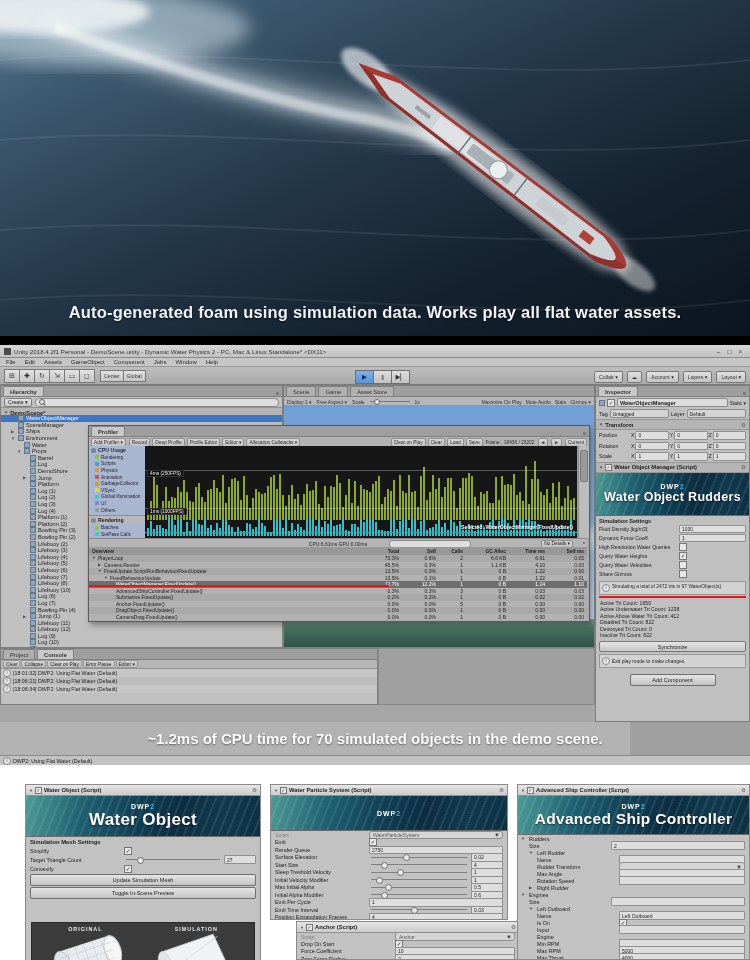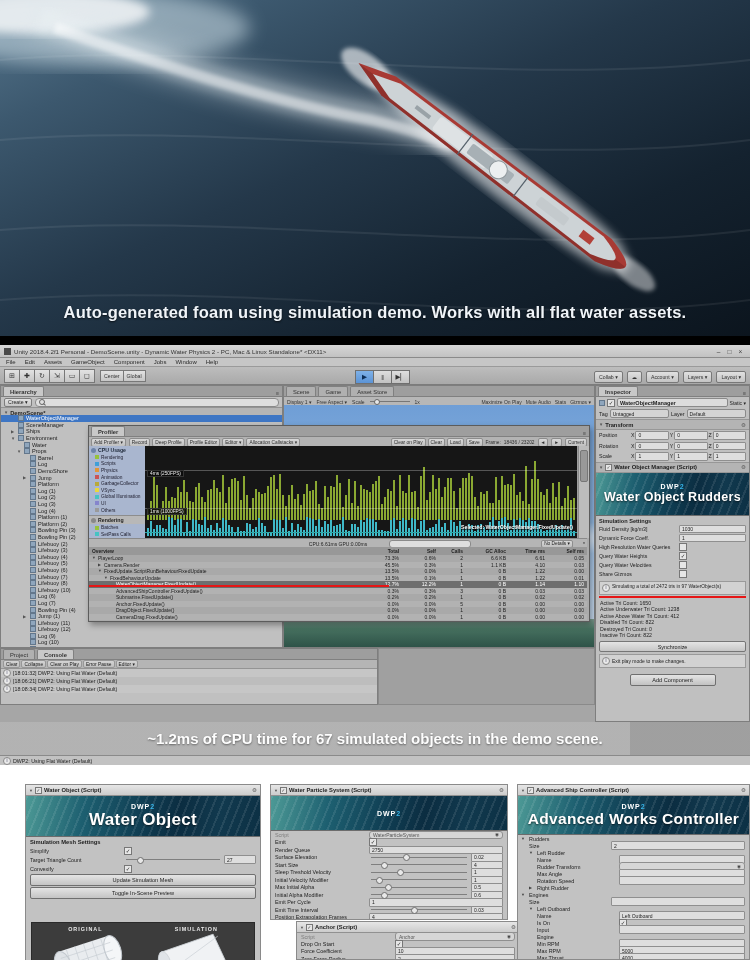--- a/index.html
+++ b/index.html
@@ -200,21 +200,21 @@
         <rect x="-70" y="-8" width="66" height="16" rx="3" fill="#dee2e4"></rect>
         <rect x="-28" y="-6" width="52" height="12" rx="2" fill="#a7b0b5"></rect>
         <circle cx="8" cy="0" r="9" fill="#eceff0" stroke="#8f989c" stroke-width="1"></circle>
         <rect x="58" y="-5" width="36" height="10" rx="2" fill="#c4cacd"></rect>
         <rect x="112" y="-4" width="14" height="8" fill="#b24038"></rect>
         <rect x="-96" y="-2" width="18" height="4" fill="#99a2a7"></rect>
         <line x1="-34" y1="-13" x2="-34" y2="13" stroke="#55606a" stroke-width="1.2"></line>
         <line x1="36" y1="-12" x2="36" y2="12" stroke="#55606a" stroke-width="1.2"></line>
       </g>
     </svg>
-    <div class="abs hero-caption">Auto-generated foam using simulation demo. Works with all flat water assets.</div>
+    <div class="abs hero-caption">Auto-generated foam using simulation data. Works play all flat water assets.</div>
   </div>
 
   <div class="abs editor">
 
     <div class="abs titlebar">
       <span style="width:7px;height:7px;background:#4a4a4a;margin-right:3px;flex:0 0 auto;"></span>
       <span class="t">Unity 2018.4.2f1 Personal - DemoScene.unity - Dynamic Water Physics 2 - PC, Mac &amp; Linux Standalone* &lt;DX11&gt;</span>
       <span class="winbtn">–</span>
       <span class="winbtn">□</span>
       <span class="winbtn">×</span>
@@ -1246,21 +1246,21 @@
 
           <div class="clog">
             <span class="ico-info">i</span>
             <span>[18:08:34] DWP2: Using Flat Water (Default)</span>
           </div>
         </div>
     </div>
     <div class="abs fill-right"></div>
 
     <div class="abs captionband">
-      <span>~1.2ms of CPU time for 67 simulated objects in the demo scene.</span>
+      <span>~1.2ms of CPU time for 70 simulated objects in the demo scene.</span>
     </div>
 
     <div class="abs statusbar">
       <span class="ico-info">i</span>
       <span>DWP2: Using Flat Water (Default)</span>
     </div>
   </div>
 
   <div class="abs bottom">
 
@@ -1495,21 +1495,21 @@
     <div class="cpanel" style="left:517px;top:19px;width:233px;height:176px;">
       <div class="chead">
         <span style="font-size:4px;color:#555;">▼</span>
         <span class="cb" style="width:5px;height:5px;font-size:4.5px;line-height:5px;">✓</span>
         <span>Advanced Ship Controller (Script)</span>
         <span class="sp"></span>
           <span class="gear">⚙</span>
       </div>
       <div class="banner" style="height:38px;">
         <div class="dwplogo"><span>DWP</span><b>2</b></div>
-        <div class="bannertitle" style="font-size:15.5px;">Advanced Works Controller</div>
+        <div class="bannertitle" style="font-size:15.5px;">Advanced Ship Controller</div>
       </div>
       <div>
 
           <div class="crow foldrow" style="height: 7px; padding-left: 3px;">
             <span class="arr">▼</span>
             <span class="lb" style="width:80px;">Rudders</span>
 
           </div>
 
           <div class="crow foldrow" style="height: 7px; padding-left: 11px;">

